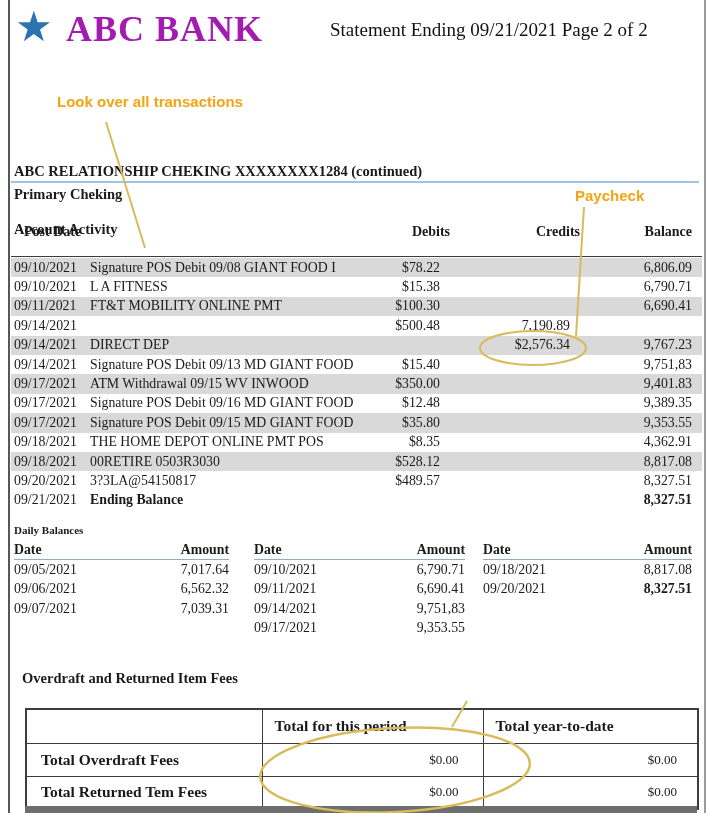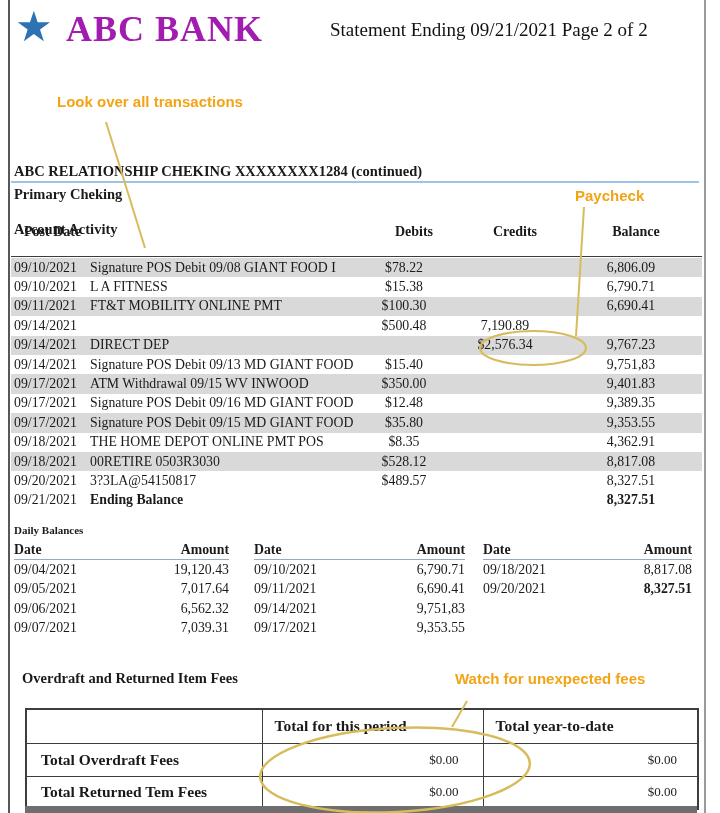--- a/index.html
+++ b/index.html
@@ -31,21 +31,21 @@
   
   .act-title { position:absolute; left:14px; top:221px; font-size:14.5px; font-weight:bold; }
   .act-header { position:absolute; left:11px; top:224px; width:691px; height:18px;
     display:grid; grid-template-columns:76px 278px 72px 130px 1fr;
     padding:0 10px 0 13px; font-size:14px; font-weight:bold; }
   .act-header-line { position:absolute; left:11px; top:256px; width:691px; height:1px; background:#3c3c3c; }
   .act-rows { position:absolute; left:11px; top:258px; width:691px; }
   .act-row { display:grid; grid-template-columns:76px 278px 72px 130px 1fr;
     height:19.4px; align-items:center; padding:0 10px 0 3px; font-size:13.8px; }
   .act-row.gray { background:#d9d9d9; }
-  .r { text-align:center; }
+  .r { text-align:right; }
   .bold { font-weight:bold; }
   .c-desc { white-space:nowrap; overflow:hidden; }
 
   
   .db-title { position:absolute; left:14px; top:524px; font-size:11px; font-weight:bold; }
   .db-wrap { position:absolute; left:14px; top:542px; width:678px; font-size:13.8px; }
   .db-groups { display:flex; }
   .db-g1 { width:215px; margin-right:25px; }
   .db-g2 { width:211px; margin-right:18px; }
   .db-g3 { width:209px; }
@@ -72,21 +72,20 @@
 <div class="page">
   <div class="edge-left"></div>
   <div class="edge-right"></div>
 
   <div class="star">★</div>
   <div class="bank-name">ABC BANK</div>
   <div class="stmt-line">Statement Ending 09/21/2021 Page 2 of 2</div>
 
   <div class="note note-transactions">Look over all transactions</div>
   <div class="note note-paycheck">Paycheck</div>
-  <div class="note note-fees">Watch for unexpected fees</div>
 
   <div class="acct-heading">ABC RELATIONSHIP CHEKING XXXXXXXX1284 (continued)</div>
   <div class="blue-rule"></div>
   <div class="acct-sub">Primary Cheking</div>
 
   <div class="act-title">Account Activity</div>
   <div class="act-header">
     <div style="grid-column:1/3;">Post Date</div>
     <div class="r">Debits</div>
     <div class="r">Credits</div>
@@ -186,24 +185,20 @@
       </div>
     </div>
 
   <div class="db-title">Daily Balances</div>
   <div class="db-wrap">
     <div class="db-groups" id="db-groups">
         <div class="db-g1">
           <div class="db-head">
             <div class="">Date</div>
             <div class="">Amount</div>
-          </div>
-          <div class="db-row">
-            <div class="">09/04/2021</div>
-            <div class="">19,120.43</div>
           </div>
           <div class="db-row">
             <div class="">09/05/2021</div>
             <div class="">7,017.64</div>
           </div>
           <div class="db-row">
             <div class="">09/06/2021</div>
             <div class="">6,562.32</div>
           </div>
           <div class="db-row">

